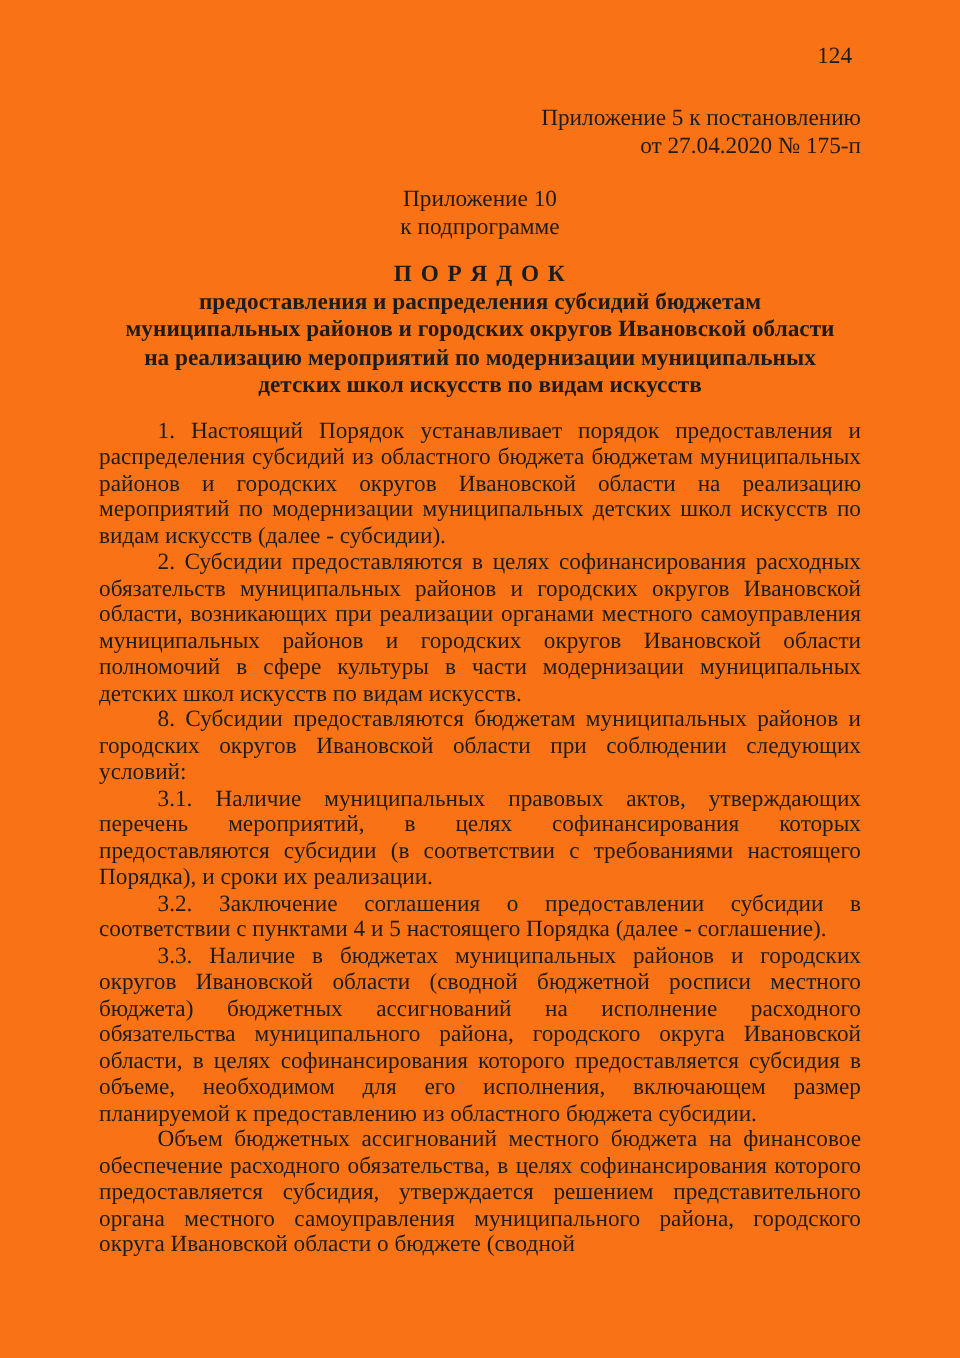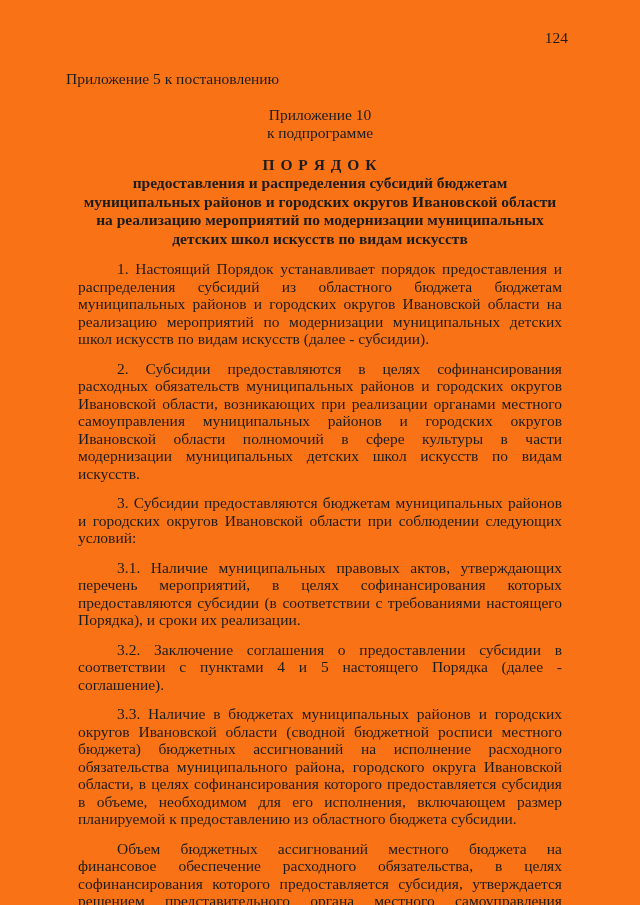--- a/index.html
+++ b/index.html
@@ -20,21 +20,21 @@
     position: absolute;
     top: 30px;
     right: 72px;
     font-size: 15.5px;
     line-height: 16px;
   }
   .content {
     padding: 70px 66px 0 66px;
   }
   .appendix-block {
-    text-align: left;
+    text-align: right;
     font-size: 15.5px;
     line-height: 18.5px;
   }
   .subprogram-block {
     text-align: center;
     font-size: 15.5px;
     line-height: 18.5px;
     margin-top: 17px;
   }
   .doc-title {
@@ -47,55 +47,56 @@
   .doc-title .heading {
     letter-spacing: 1px;
   }
   .body-text {
     margin-top: 12px;
     font-size: 15.5px;
     line-height: 17.5px;
     text-align: justify;
   }
   .body-text p {
-    margin: 12px;
+    margin: 0;
     padding: 0;
     text-indent: 39px;
   }
 </style>
 </head>
 <body>
 
 <div class="page">
 
   <div class="pagenum">124</div>
 
   <div class="content">
 
     <div class="appendix-block">
       <div>Приложение 5 к постановлению</div>
+      <div>от 27.04.2020 № 175-п</div>
     </div>
 
     <div class="subprogram-block">
       <div>Приложение 10</div>
       <div>к подпрограмме</div>
     </div>
 
     <div class="doc-title">
       <div class="heading">П О Р Я Д О К</div>
       <div>предоставления и распределения субсидий бюджетам</div>
       <div>муниципальных районов и городских округов Ивановской области</div>
       <div>на реализацию мероприятий по модернизации муниципальных</div>
       <div>детских школ искусств по видам искусств</div>
     </div>
 
     <div class="body-text">
       <p>1. Настоящий Порядок устанавливает порядок предоставления и распределения субсидий из областного бюджета бюджетам муниципальных районов и городских округов Ивановской области на реализацию мероприятий по модернизации муниципальных детских школ искусств по видам искусств (далее - субсидии).</p>
       <p>2. Субсидии предоставляются в целях софинансирования расходных обязательств муниципальных районов и городских округов Ивановской области, возникающих при реализации органами местного самоуправления муниципальных районов и городских округов Ивановской области полномочий в сфере культуры в части модернизации муниципальных детских школ искусств по видам искусств.</p>
-      <p>3. Субсидии предоставляются бюджетам муниципальных районов и городских округов Ивановской области при соблюдении следующих условий:</p>
+      <p>8. Субсидии предоставляются бюджетам муниципальных районов и городских округов Ивановской области при соблюдении следующих условий:</p>
       <p>3.1. Наличие муниципальных правовых актов, утверждающих перечень мероприятий, в целях софинансирования которых предоставляются субсидии (в соответствии с требованиями настоящего Порядка), и сроки их реализации.</p>
       <p>3.2. Заключение соглашения о предоставлении субсидии в соответствии с пунктами 4 и 5 настоящего Порядка (далее - соглашение).</p>
       <p>3.3. Наличие в бюджетах муниципальных районов и городских округов Ивановской области (сводной бюджетной росписи местного бюджета) бюджетных ассигнований на исполнение расходного обязательства муниципального района, городского округа Ивановской области, в целях софинансирования которого предоставляется субсидия в объеме, необходимом для его исполнения, включающем размер планируемой к предоставлению из областного бюджета субсидии.</p>
       <p>Объем бюджетных ассигнований местного бюджета на финансовое обеспечение расходного обязательства, в целях софинансирования которого предоставляется субсидия, утверждается решением представительного органа местного самоуправления муниципального района, городского округа Ивановской области о бюджете (сводной</p>
     </div>
 
   </div>
 </div>
 
 </body></html>

